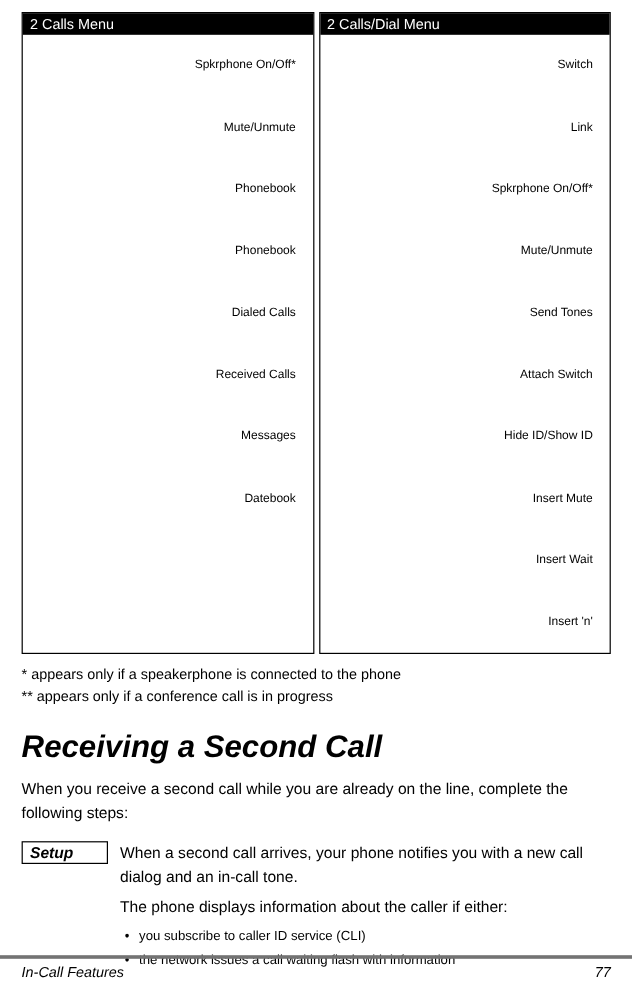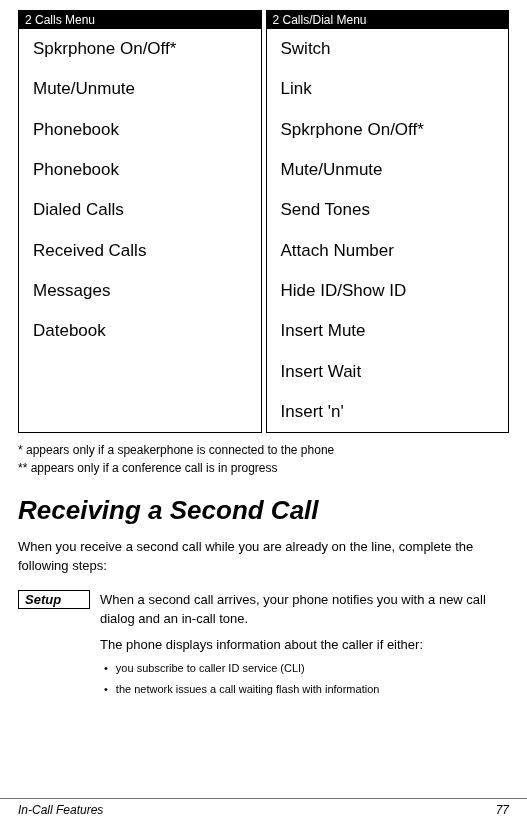--- a/index.html
+++ b/index.html
@@ -40,23 +40,24 @@
 
     .menu-header {
       background: #000;
       color: #fff;
       font-size: 12px;
       padding: 2px 6px;
       font-weight: normal;
     }
 
     .menu-item {
-      padding: 7px 14px;
-      font-size: 17px;
+      padding: 18px 14px;
+      font-size: 10px;
       line-height: 1.55;
+      text-align: right;
     }
 
     .footnotes {
       font-size: 12px;
       margin-top: 4px;
       margin-bottom: 6px;
       line-height: 1.5;
     }
 
     .section-title {
@@ -129,21 +130,21 @@
       position: absolute;
       bottom: 12px;
       left: 0;
       right: 0;
       display: flex;
       flex-direction: row;
       justify-content: flex-end;
       padding: 0 18px;
       font-size: 12px;
       font-style: italic;
-      border-top: 1px solid #737373;
+      border-top: 3px solid #737373;
       padding-top: 4px;
     }
 
     .footer-left {
       flex: 1;
       font-style: italic;
       font-size: 12px;
     }
 
     .footer-right {
@@ -170,21 +171,21 @@
       <div class="menu-item">Datebook</div>
     </div>
 
     <div class="menu-table">
       <div class="menu-header">2 Calls/Dial Menu</div>
       <div class="menu-item">Switch</div>
       <div class="menu-item">Link</div>
       <div class="menu-item">Spkrphone On/Off*</div>
       <div class="menu-item">Mute/Unmute</div>
       <div class="menu-item">Send Tones</div>
-      <div class="menu-item">Attach Number</div>
+      <div class="menu-item">Attach Switch</div>
       <div class="menu-item">Hide ID/Show ID</div>
       <div class="menu-item">Insert Mute</div>
       <div class="menu-item">Insert Wait</div>
       <div class="menu-item">Insert 'n'</div>
     </div>
   </div>
 
   <div class="footnotes">
     <div>* appears only if a speakerphone is connected to the phone</div>
     <div>** appears only if a conference call is in progress</div>

